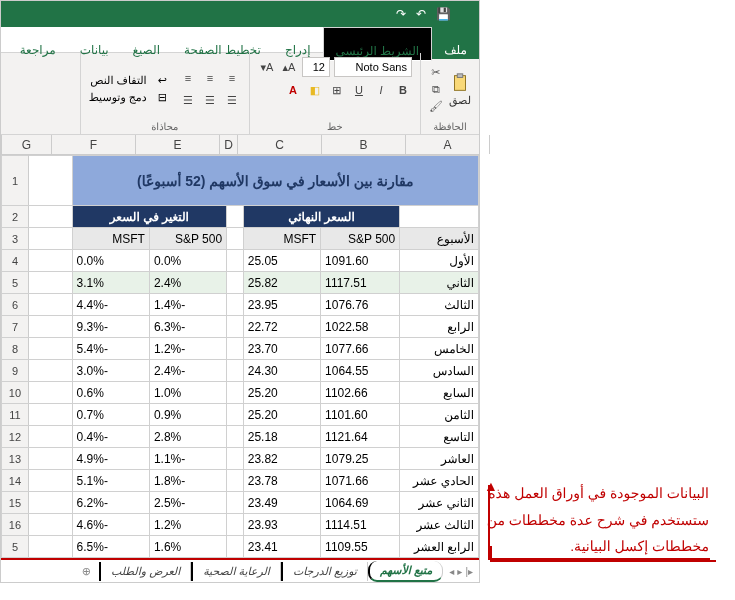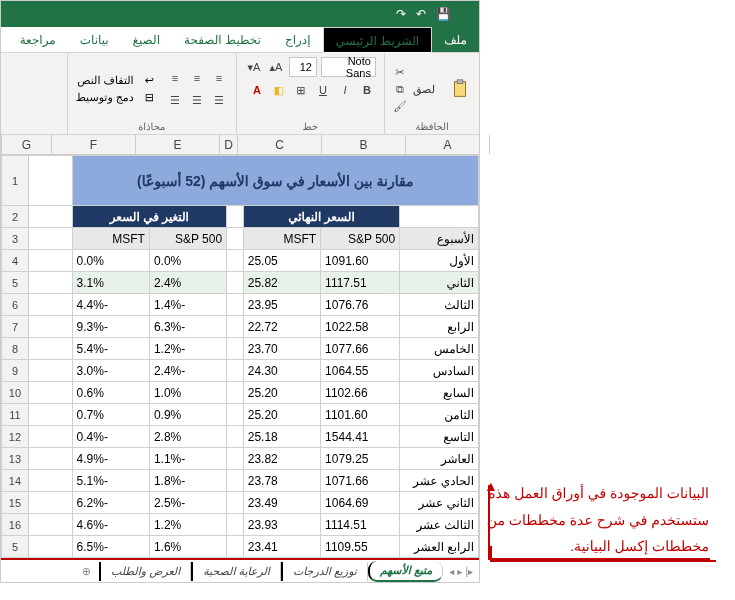--- a/index.html
+++ b/index.html
@@ -9,36 +9,36 @@
 .excel { width: 480px; background: #fff; border: 1px solid #ccc; }
 .caption { position: absolute; right: 16px; top: 480px; width: 235px; direction: rtl; text-align: right; padding-right: 10px; color: #c00000; font-size: 14px; line-height: 1.9; }
 
 
 .titlebar { height: 26px; background: #217346; display: flex; align-items: center; padding: 0 8px; direction: rtl; }
 .titlebar .qat { display: flex; gap: 10px; margin-right: 20px; }
 .titlebar .ico { color: #fff; font-size: 12px; }
 
 
 .ribtabs { height: 26px; background: #fff; display: flex; direction: rtl; font-size: 12px; border-bottom: 1px solid #d4d4d4; }
-.ribtab { padding: 6px 12px; color: #217346; cursor: pointer; white-space: nowrap; }
+.ribtab { padding: 16px 12px; color: #217346; cursor: pointer; white-space: nowrap; }
 .ribtab.file { background: #217346; color: #fff; }
 .ribtab.active { background: #000000; border: 1px solid #d4d4d4; border-bottom: 1px solid #fff; margin-bottom: -1px; text-align: right; }
 
 
 .ribbon { height: 82px; background: #f3f2f1; display: flex; direction: rtl; border-bottom: 1px solid #d4d4d4; }
 .grp { border-left: 1px solid #d4d4d4; padding: 4px 8px 2px 8px; display: flex; flex-direction: column; justify-content: space-between; align-items: center; }
 .grp-body { display: flex; align-items: center; gap: 6px; flex: 1; }
 .grp-label { font-size: 10px; color: #666; text-align: center; direction: rtl; }
-.vbtn { display: flex; flex-direction: row; align-items: center; gap: 14px; font-size: 11px; color: #333; }
+.vbtn { display: flex; flex-direction: column; align-items: center; gap: 0; font-size: 11px; color: #333; }
 .vbtn svg, .vbtn .bicon { width: 22px; height: 22px; }
 .icnstack { display: flex; flex-direction: column; gap: 3px; }
 .icnstack .sm { width: 14px; height: 14px; font-size: 11px; color: #555; display: flex; align-items: center; justify-content: center; }
 
 .fontbox, .sizebox { border: 1px solid #c8c6c4; background: #fff; height: 20px; font-size: 11px; padding: 0 4px; display: flex; align-items: center; }
-.fontbox { width: 55px; }
+.fontbox { width: 78px; }
 .sizebox { width: 28px; }
 .row { display: flex; gap: 4px; align-items: center; }
 .btnsm { width: 18px; height: 18px; font-size: 11px; color: #444; display: flex; align-items: center; justify-content: center; border: 1px solid transparent; }
 
 
 .gridwrap { position: relative; }
 .colhdr { display: flex; height: 20px; background: #f3f2f1; border-bottom: 1px solid #ccc; direction: ltr; }
 .colhdr .rh { width: 28px; border-right: 1px solid #ccc; }
 .colhdr .ch { flex: none; text-align: center; font-size: 12px; color: #444; border-right: 1px solid #ccc; line-height: 20px; }
 .cA, .cB, .cC { width: 84px; }
@@ -278,21 +278,21 @@
               <td class="cB num">1101.60</td>
               <td class="cA week">الثامن</td>
             </tr>
             <tr class="datarow">
               <td class="rowh">12</td>
               <td class="cG empty"></td>
               <td class="cF num">-0.4%</td>
               <td class="cE num">2.8%</td>
               <td class="cD empty"></td>
               <td class="cC num">25.18</td>
-              <td class="cB num">1544.41</td>
+              <td class="cB num">1121.64</td>
               <td class="cA week">التاسع</td>
             </tr>
             <tr class="datarow">
               <td class="rowh">13</td>
               <td class="cG empty"></td>
               <td class="cF num">-4.9%</td>
               <td class="cE num">-1.1%</td>
               <td class="cD empty"></td>
               <td class="cC num">23.82</td>
               <td class="cB num">1079.25</td>

